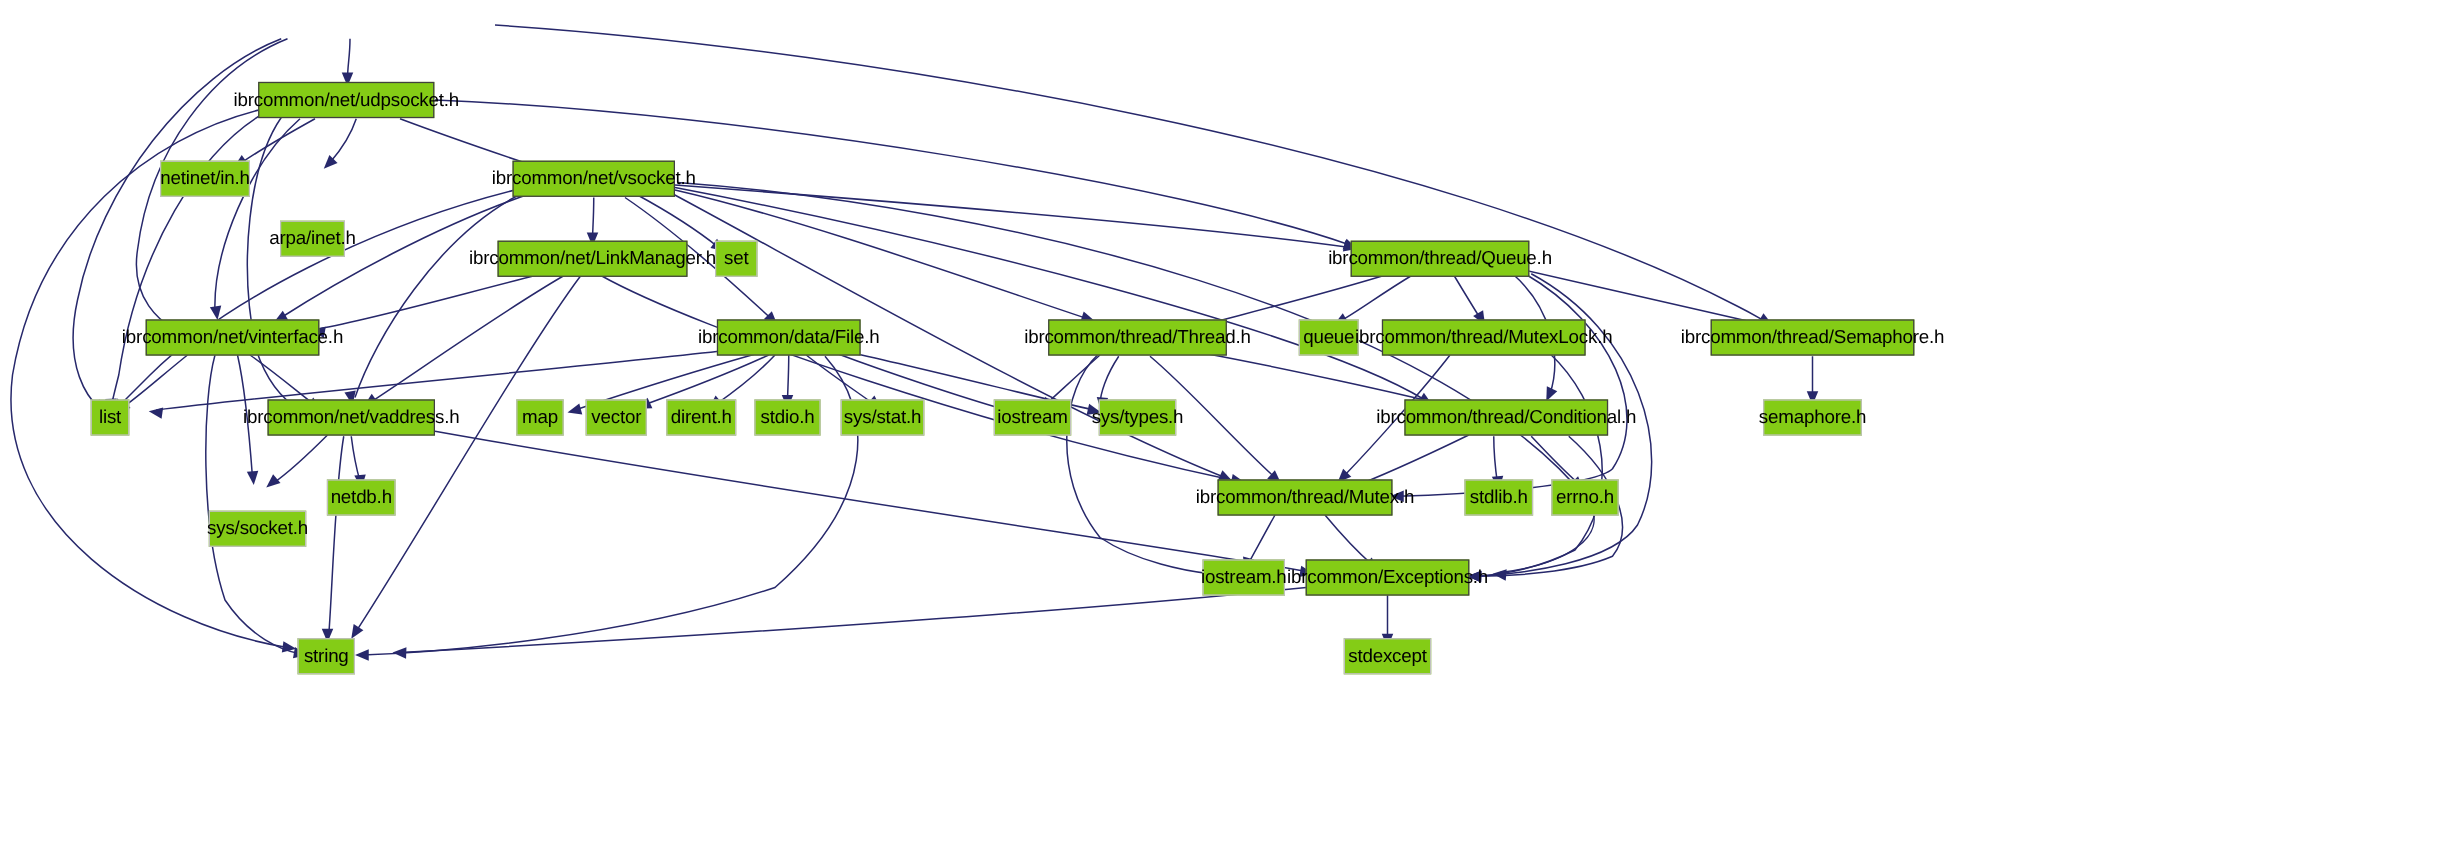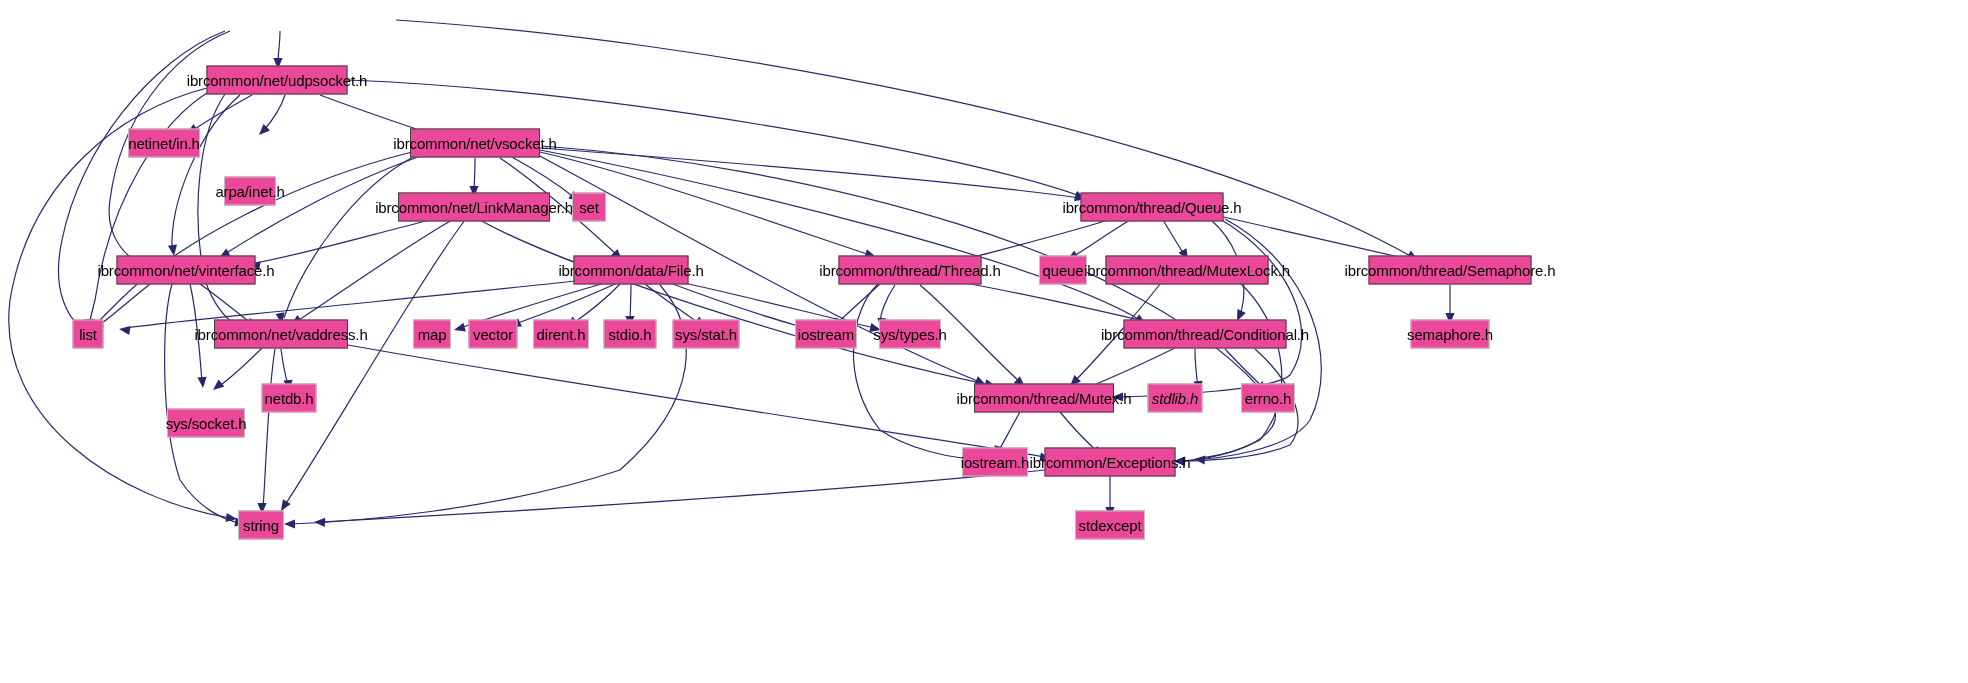--- a/index.html
+++ b/index.html
@@ -27,21 +27,21 @@
   .node {
     position: absolute;
     box-sizing: border-box;
     display: flex;
     align-items: center;
     justify-content: center;
     white-space: nowrap;
     font-size: 15px;
     line-height: 1;
     color: #000000;
-    background: #ec4899;
+    background: #84cc16;
     border: 1px solid #c0c0c0;
     height: 29px;
     transform: translate(-50%, -50%);
     z-index: 5;
     padding: 0 9px;
     letter-spacing: -0.15px;
   }
   .node.internal {
     border: 1.6px solid #404040;
   }
@@ -268,21 +268,21 @@
     </div>
     <div class="node external" style="left: 206px; top: 398px; width: 78px; margin-top: 25px;">
       <span class="node-label">sys/socket.h</span>
     </div>
     <div class="node external" style="left: 289px; top: 398px; width: 55px;">
       <span class="node-label">netdb.h</span>
     </div>
     <div class="node internal" style="left: 1044px; top: 398px; width: 140px;">
       <span class="node-label">ibrcommon/thread/Mutex.h</span>
     </div>
-    <div class="node external" style="left: 1175px; top: 398px; width: 55px; font-style: italic;">
+    <div class="node external" style="left: 1199px; top: 398px; width: 55px;">
       <span class="node-label">stdlib.h</span>
     </div>
     <div class="node external" style="left: 1268px; top: 398px; width: 54px;">
       <span class="node-label">errno.h</span>
     </div>
     <div class="node external" style="left: 995px; top: 462px; width: 66px;">
       <span class="node-label">iostream.h</span>
     </div>
     <div class="node internal" style="left: 1110px; top: 462px; width: 131px;">
       <span class="node-label">ibrcommon/Exceptions.h</span>

